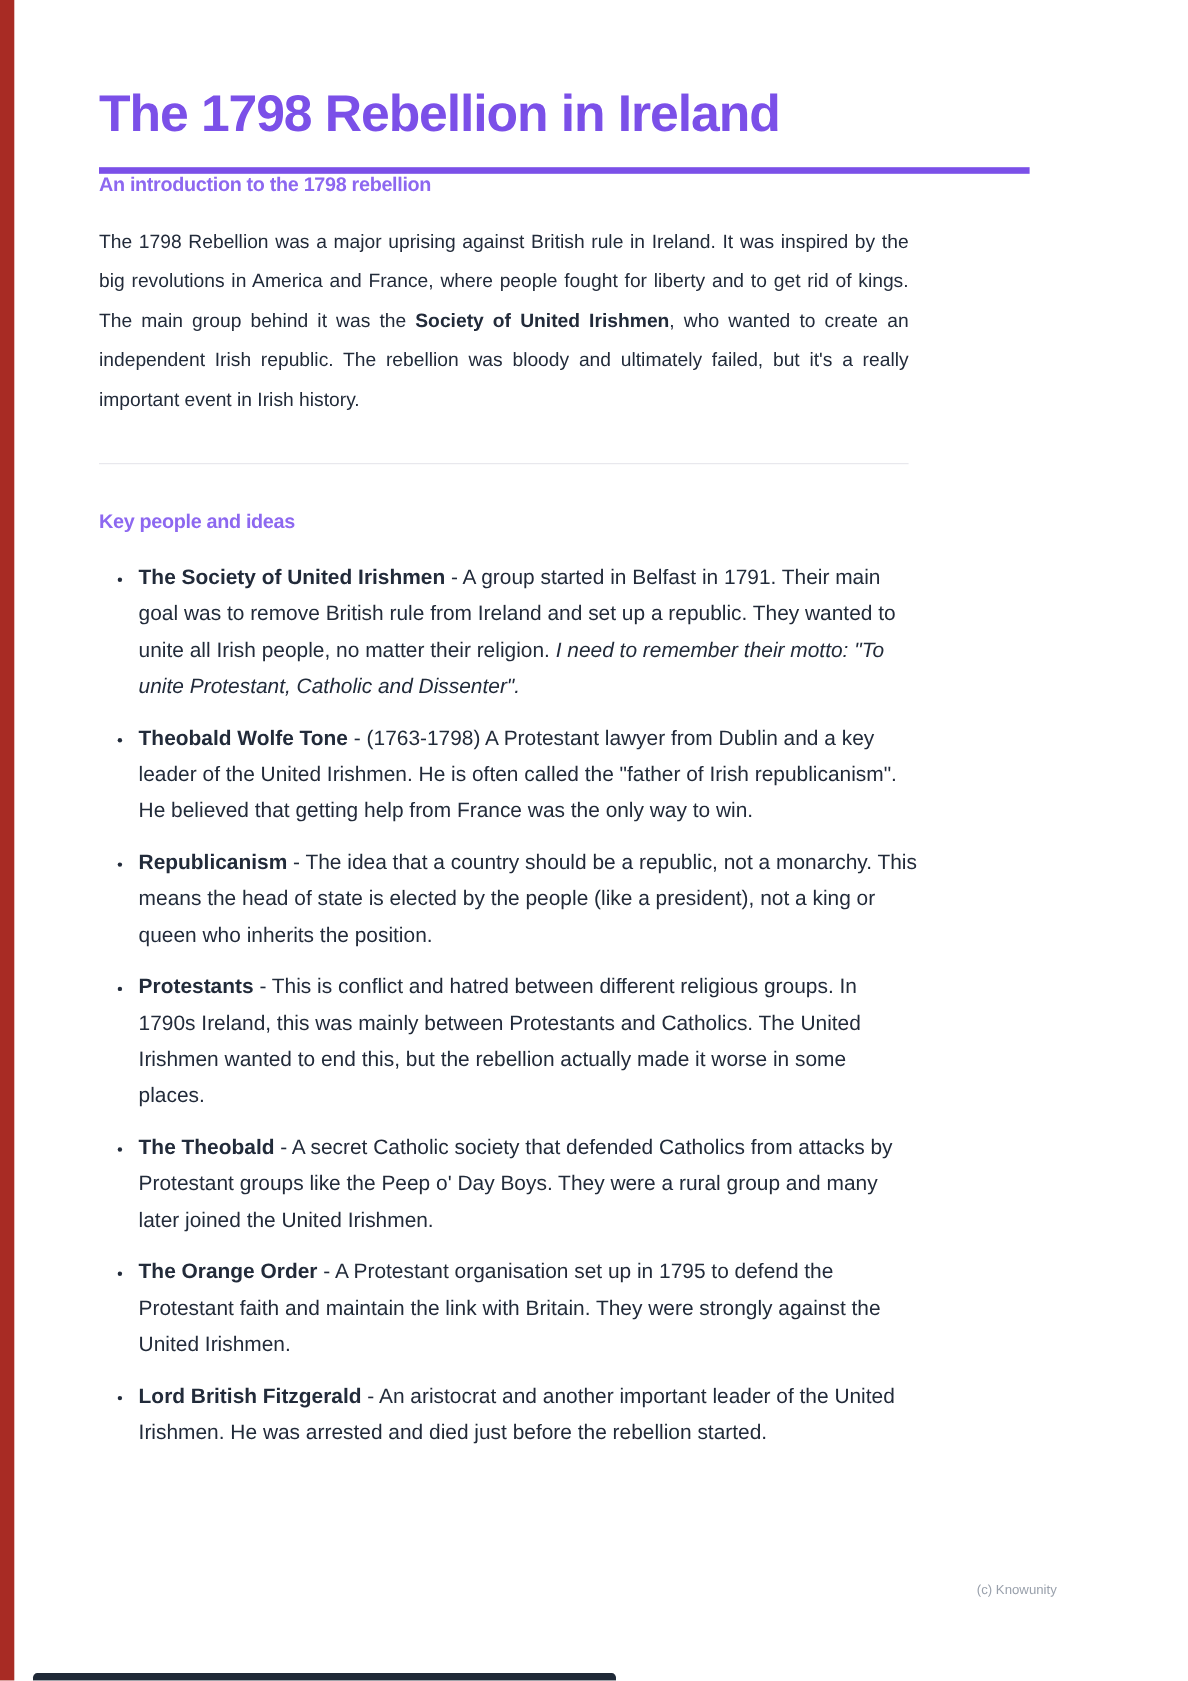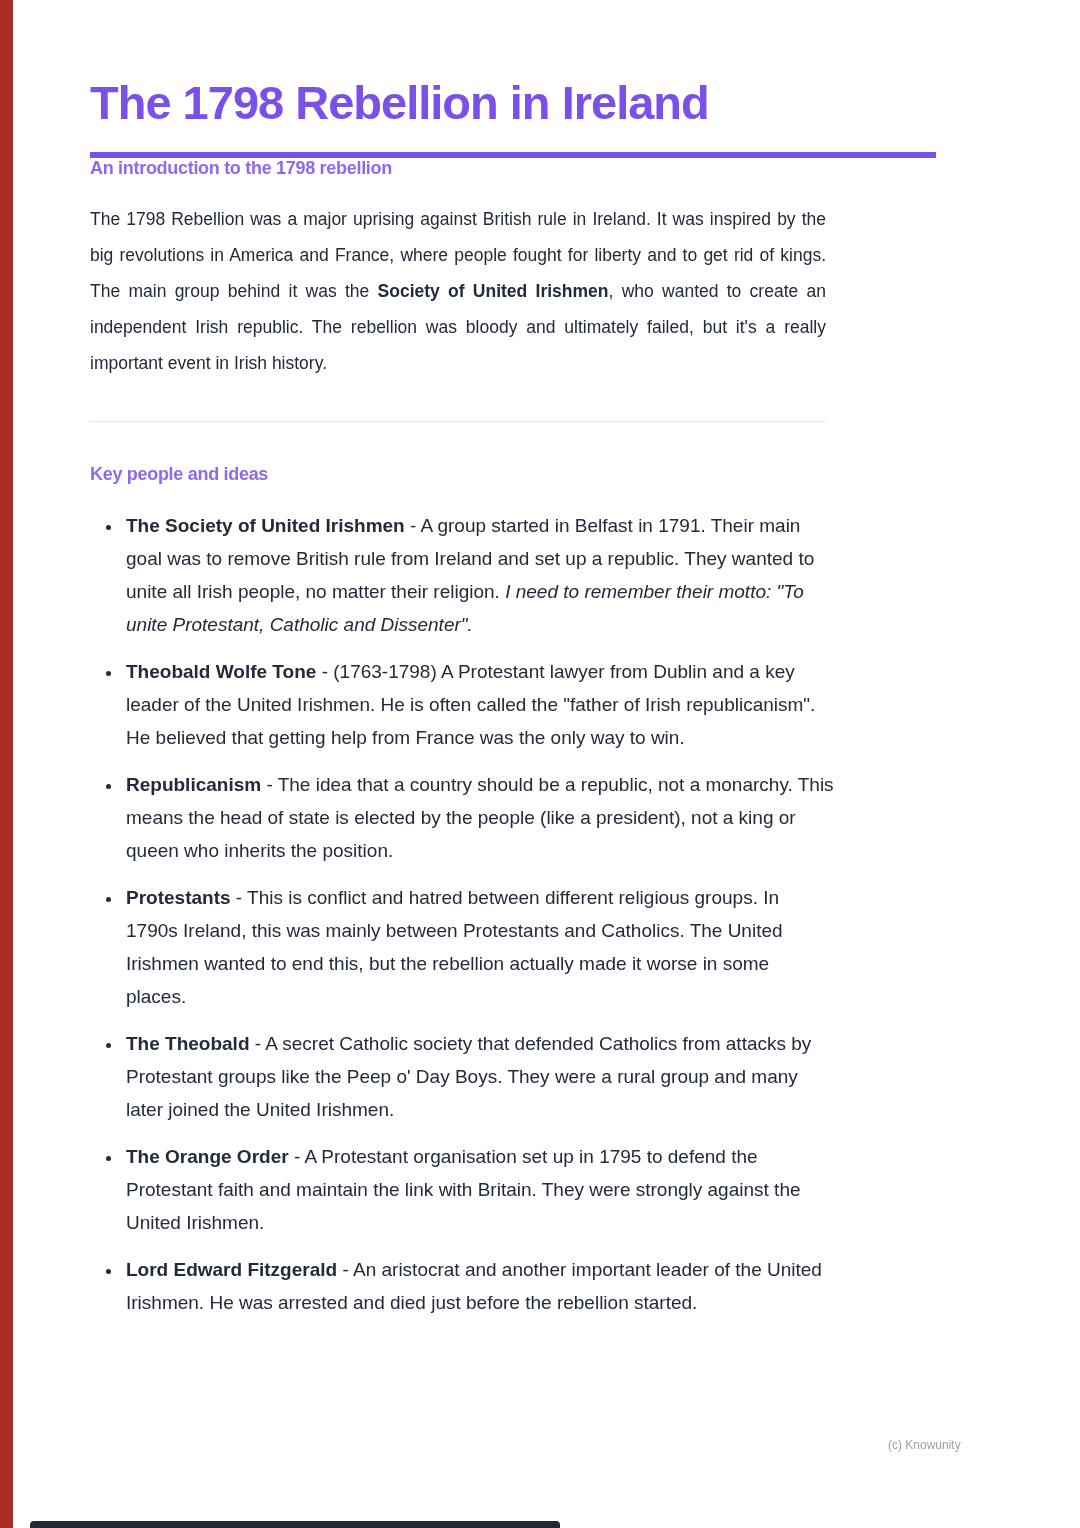--- a/index.html
+++ b/index.html
@@ -149,21 +149,21 @@
         <strong class="term">The Theobald</strong>
         <span>- A secret Catholic society that defended Catholics from attacks by Protestant groups like the Peep o' Day Boys. They were a rural group and many later joined the United Irishmen.</span>
       </li>
 
       <li>
         <strong class="term">The Orange Order</strong>
         <span>- A Protestant organisation set up in 1795 to defend the Protestant faith and maintain the link with Britain. They were strongly against the United Irishmen.</span>
       </li>
 
       <li>
-        <strong class="term">Lord Edward Fitzgerald</strong>
+        <strong class="term">Lord British Fitzgerald</strong>
         <span>- An aristocrat and another important leader of the United Irishmen. He was arrested and died just before the rebellion started.</span>
       </li>
 
     </ul>
 
   </div>
 
   <div class="footer-credit">(c) Knowunity 2025</div>
 
 </div>

